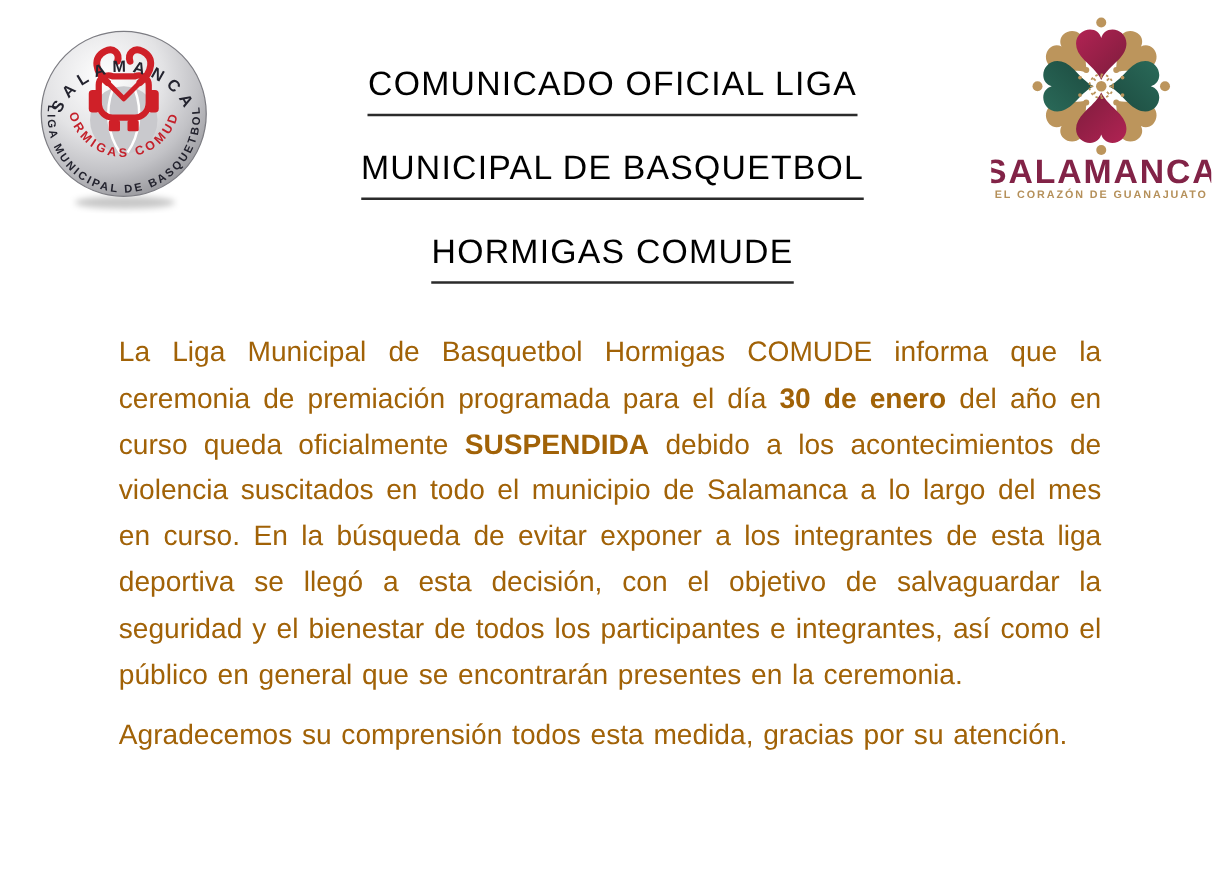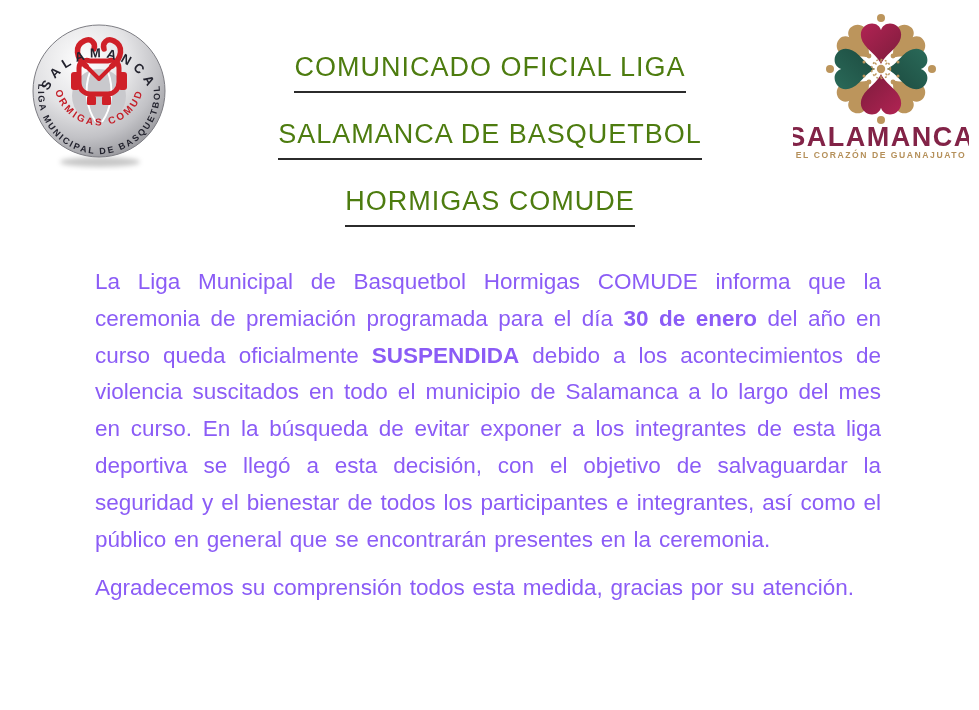--- a/index.html
+++ b/index.html
@@ -5,34 +5,34 @@
   html,body{margin:0;padding:0;background:#ffffff;}
   .page{position:relative;width:979px;height:710px;background:#ffffff;overflow:hidden;
         font-family:"Liberation Sans",sans-serif;}
 
   
   .logo-left{position:absolute;left:24px;top:16px;width:150px;height:150px;}
 
   
   .title-block{position:absolute;left:235px;top:50px;width:510px;text-align:center;}
   .title-line{margin:0 0 24px 0;font-size:27px;line-height:34px;letter-spacing:1px;
-              color:#4d7c0f;font-weight:400;white-space:nowrap;}
+              color:#000000;font-weight:400;white-space:nowrap;}
   .title-line span{display:inline-block;border-bottom:2.5px solid #2b2b2b;padding-bottom:7px;}
 
   
   .logo-right{position:absolute;left:793px;top:6px;width:176px;height:158px;}
   .arc-top{font-size:13px;font-weight:bold;letter-spacing:5px;fill:#23232e;}
   .arc-mid{font-size:10px;font-weight:bold;letter-spacing:2.5px;fill:#c4202a;}
   .arc-bot{font-size:9px;font-weight:bold;letter-spacing:2px;fill:#23232e;}
   .wordmark{font-size:27px;font-weight:bold;letter-spacing:1.5px;}
   .tagline{font-size:8.6px;font-weight:bold;letter-spacing:1.55px;}
 
   
   .doc-body{position:absolute;left:95px;top:264px;width:786px;
-            font-size:22.5px;line-height:36.8px;color:#8b5cf6;text-align:justify;
+            font-size:22.5px;line-height:36.8px;color:#a16207;text-align:justify;
             word-spacing:1.5px;}
   .doc-body p{margin:0;}
   .doc-body p + p{margin-top:12px;}
   .b{font-weight:bold;}
 </style>
 </head>
 <body>
 
 <div class="page">
 
@@ -87,21 +87,21 @@
         <textPath href="#arcBotPath" startOffset="50%" text-anchor="middle">LIGA MUNICIPAL DE BASQUETBOL</textPath>
       </text>
     </svg>
   </div>
 
   <div class="title-block">
     <div class="title-line">
       <span>COMUNICADO OFICIAL LIGA</span>
     </div>
     <div class="title-line">
-      <span>SALAMANCA DE BASQUETBOL</span>
+      <span>MUNICIPAL DE BASQUETBOL</span>
     </div>
     <div class="title-line">
       <span>HORMIGAS COMUDE</span>
     </div>
   </div>
 
   <div class="logo-right">
     <svg viewBox="0 0 176 158" width="176" height="158">
       <defs>
         <linearGradient id="gradMaroon" x1="0" y1="0" x2="1" y2="1">

